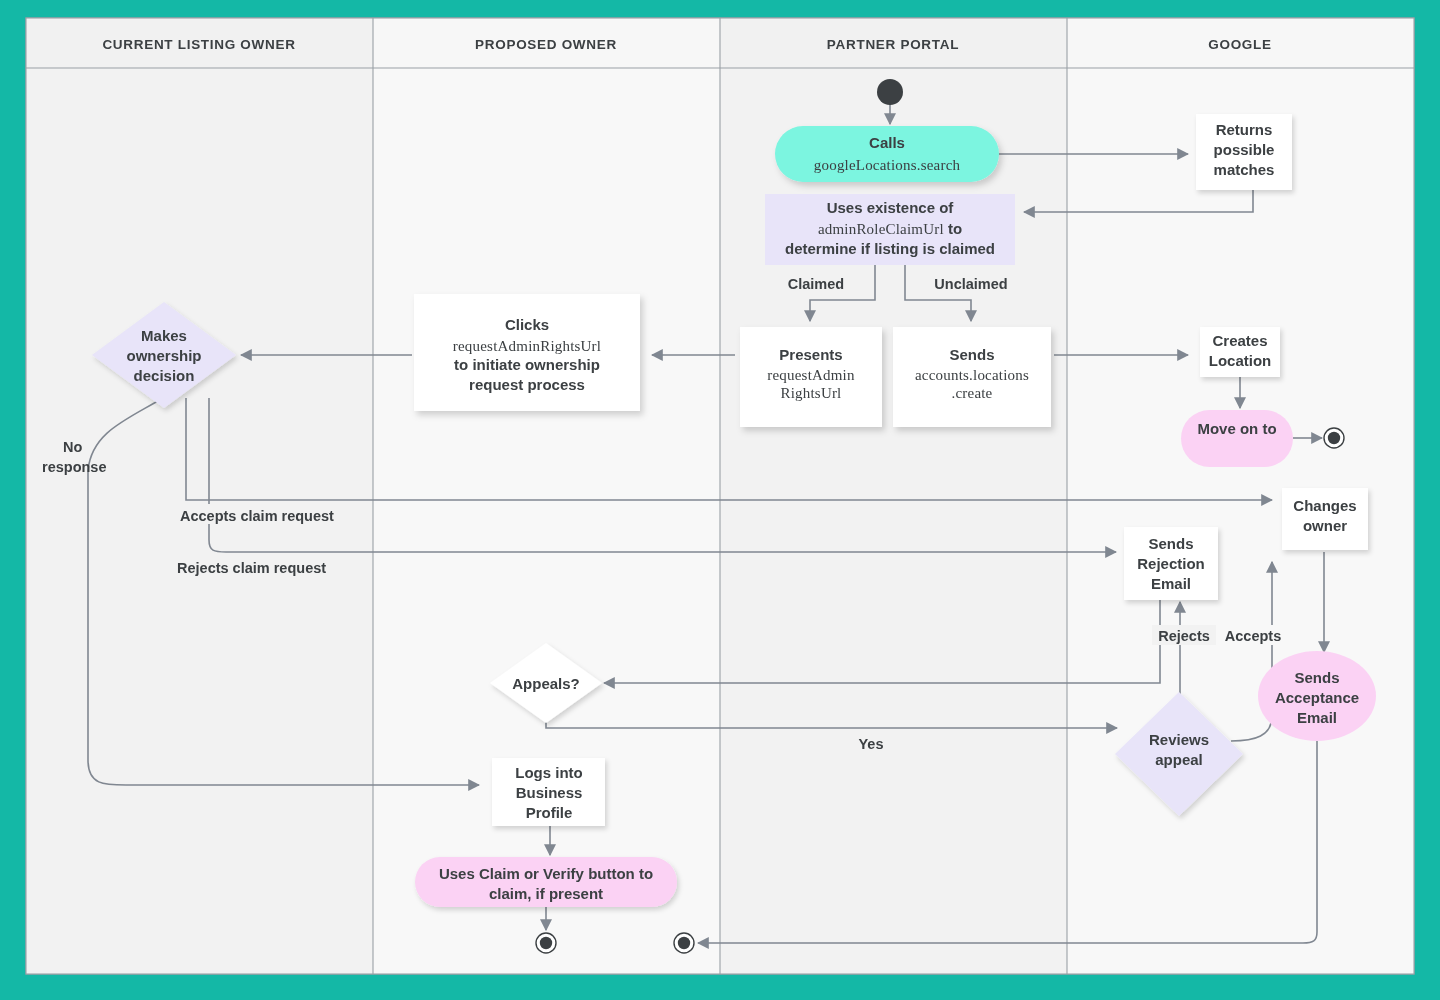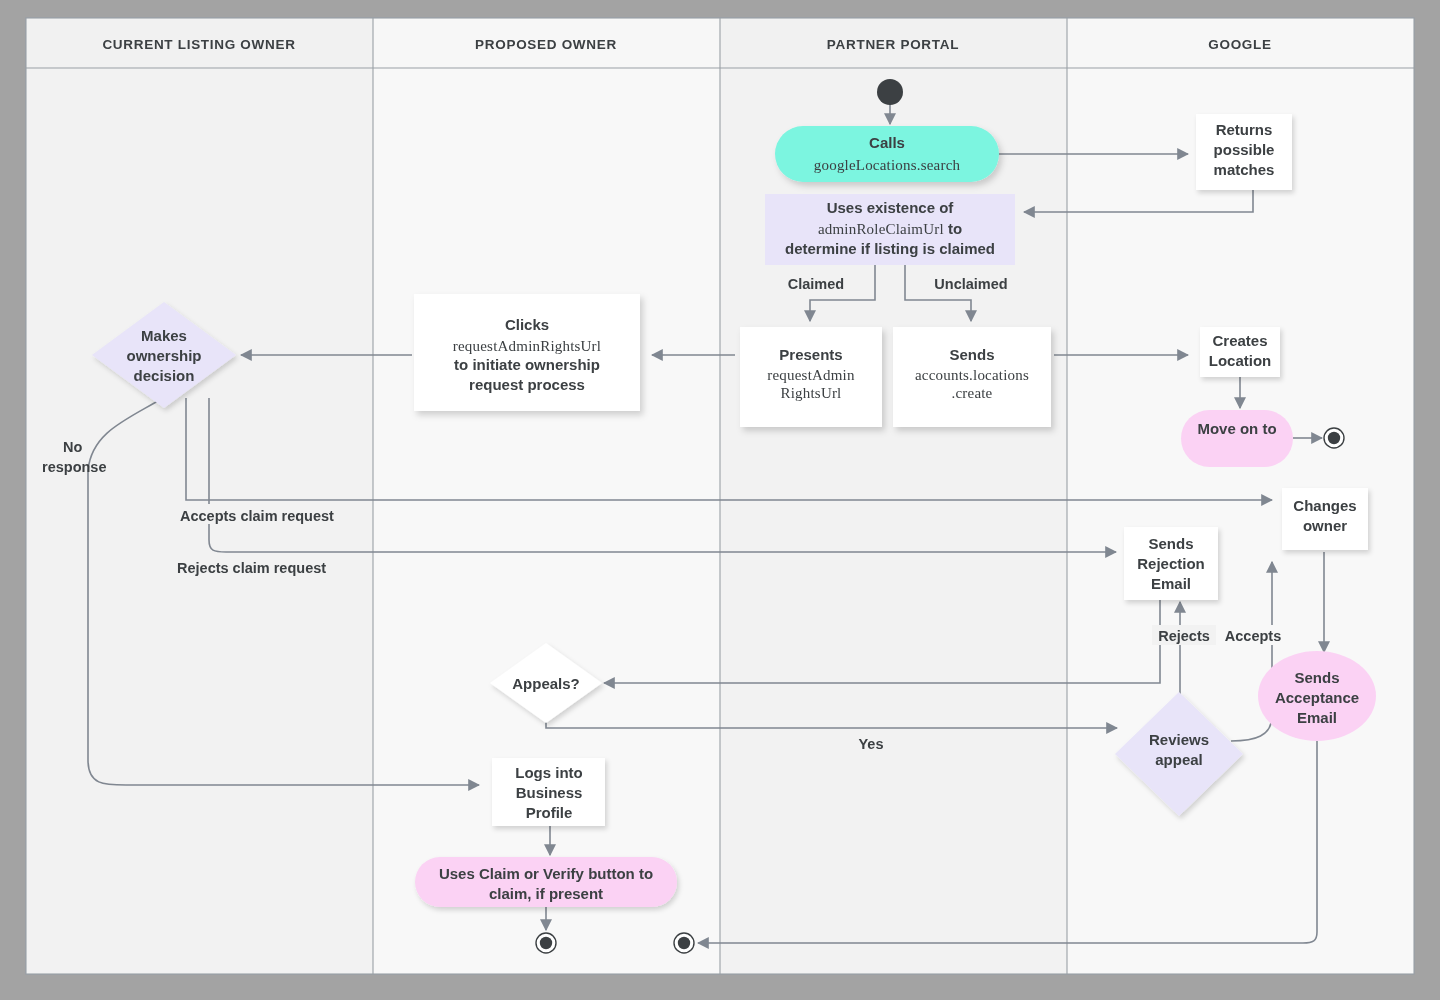--- a/index.html
+++ b/index.html
@@ -5,21 +5,21 @@
   html, body {
     margin: 0;
     padding: 0;
     background: #f5f5f5;
     font-family: "Liberation Sans", sans-serif;
   }
   #stage {
     position: relative;
     width: 1440px;
     height: 1000px;
-    background: #a3a3a3;
+    background: #14b8a6;
     overflow: hidden;
   }
   svg#diagram {
     position: absolute;
     left: 0;
     top: 0;
     width: 1440px;
     height: 1000px;
   }
   .lane-header-text {

